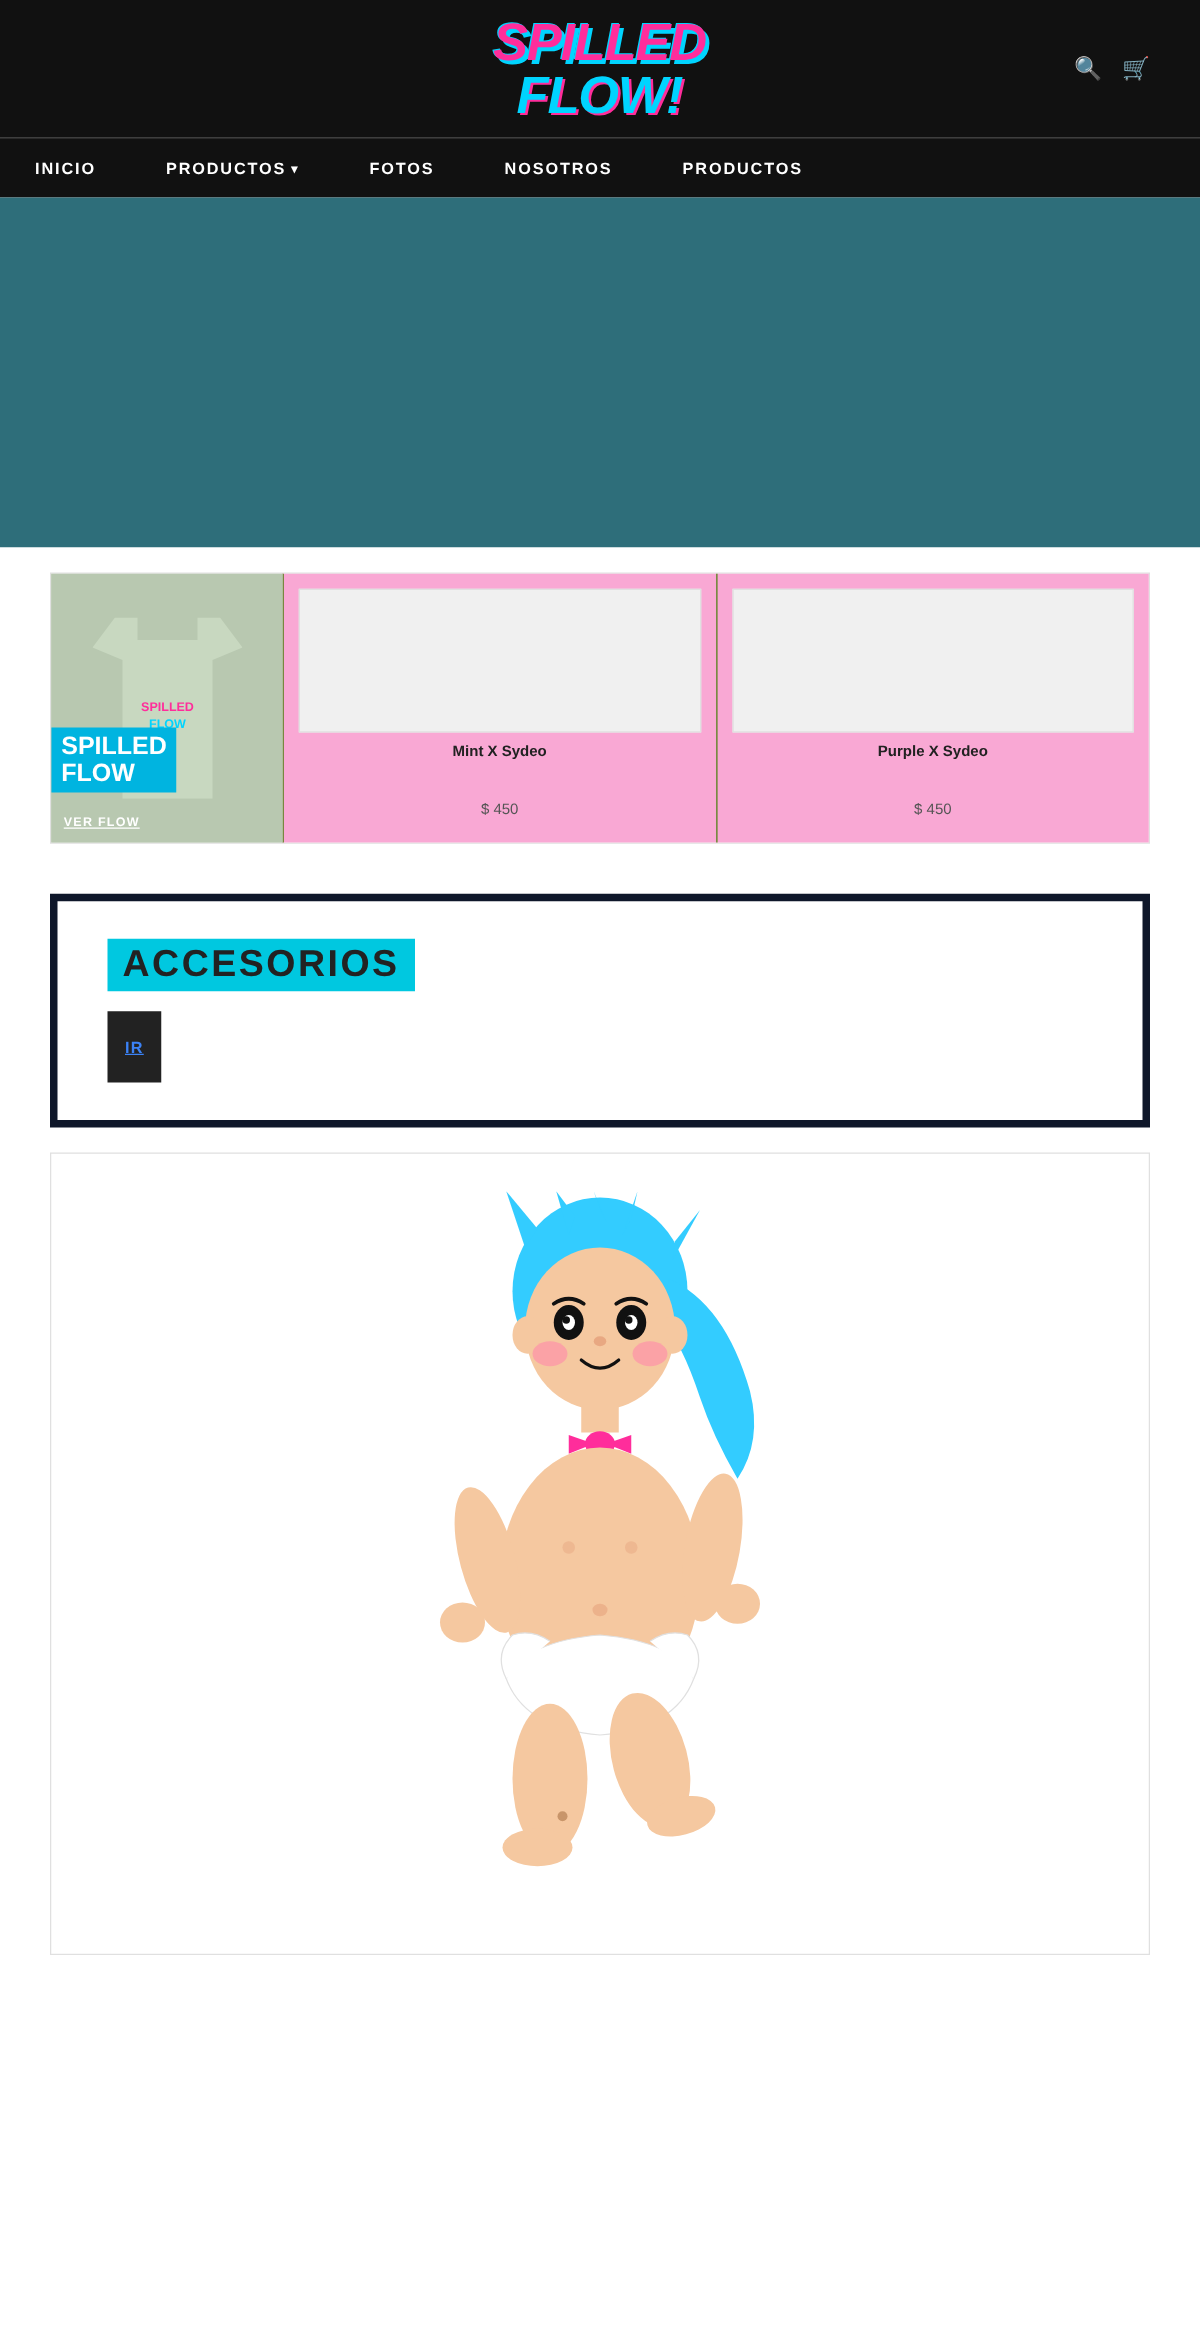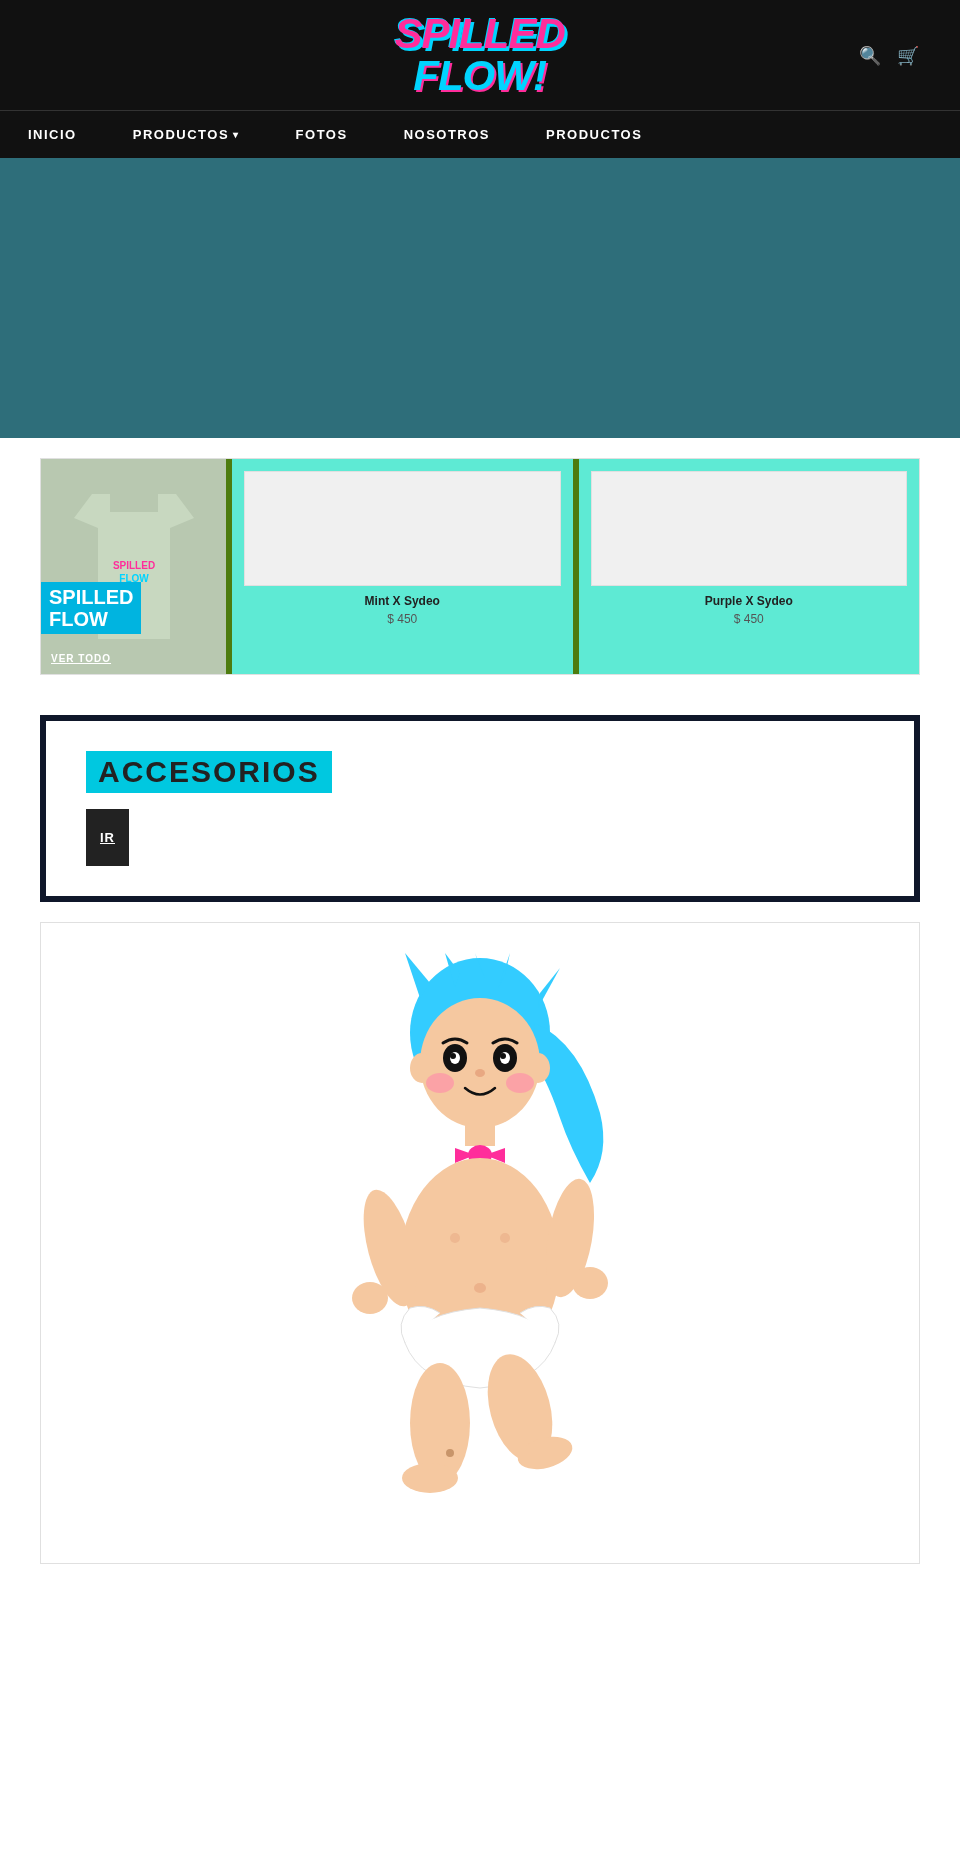--- a/index.html
+++ b/index.html
@@ -126,46 +126,47 @@
       color: #fff;
       font-weight: 700;
       letter-spacing: 1px;
       cursor: pointer;
       text-decoration: underline;
     }
 
     
     .product-card {
       flex: 1;
-      border-left: 6px solid #4d7c0f;
+      border-left: 1px solid #4d7c0f;
       padding: 12px;
       display: flex;
       flex-direction: column;
       align-items: center;
       cursor: pointer;
-      background: #5eead4;
+      background: #f9a8d4;
     }
     .product-image {
       width: 100%;
       height: 115px;
       background: #f0f0f0;
       border: 1px solid #e0e0e0;
       margin-bottom: 8px;
     }
     .product-name {
       font-size: 12px;
       font-weight: 600;
       text-align: center;
       color: #222;
       margin-bottom: 4px;
     }
     .product-price {
       font-size: 12px;
       color: #555;
       text-align: right;
+      margin-top: 28px;
     }
 
     
     .accesorios-section {
       margin: 20px 40px;
       border: 6px solid #0f172a;
       background: #fff;
       padding: 30px 40px;
     }
     .accesorios-title {
@@ -173,21 +174,21 @@
       font-weight: 900;
       color: #222;
       letter-spacing: 2px;
       background: #00c8e0;
       display: inline-block;
       padding: 4px 12px;
       margin-bottom: 16px;
     }
     .ir-btn {
       background: #222;
-      color: #ffffff;
+      color: #3b82f6;
       font-size: 13px;
       font-weight: 700;
       padding: 21px 14px;
       cursor: pointer;
       display: inline-block;
       letter-spacing: 1px;
       text-decoration: underline;
     }
 
     
@@ -265,21 +266,21 @@
           <polygon points="18,0 36,0 36,18 84,18 84,0 102,0 120,24 96,34 96,145 24,145 24,34 0,24" fill="#c8d8c0"></polygon>
 
           <text x="60" y="75" text-anchor="middle" font-size="10" font-weight="900" fill="#ff2d9b" font-family="Arial">SPILLED</text>
           <text x="60" y="88" text-anchor="middle" font-size="10" font-weight="900" fill="#00d4ff" font-family="Arial">FLOW</text>
         </svg>
       </div>
       <div class="featured-overlay">
         <span class="featured-overlay-text">SPILLED</span>
         <span class="featured-overlay-text">FLOW</span>
       </div>
-      <span class="ver-todo-btn">VER TODO</span>
+      <span class="ver-todo-btn">VER FLOW</span>
     </div>
 
     <div class="product-card">
       <div class="product-image"></div>
       <div class="product-name">Mint X Sydeo</div>
       <div class="product-price">$ 450</div>
     </div>
 
     <div class="product-card">
       <div class="product-image"></div>

